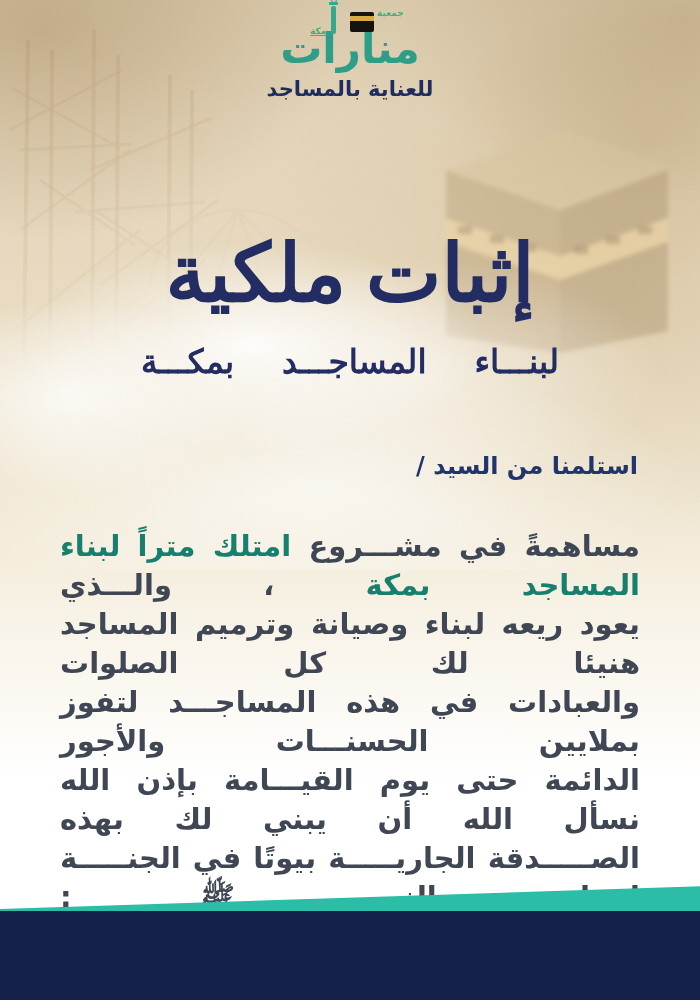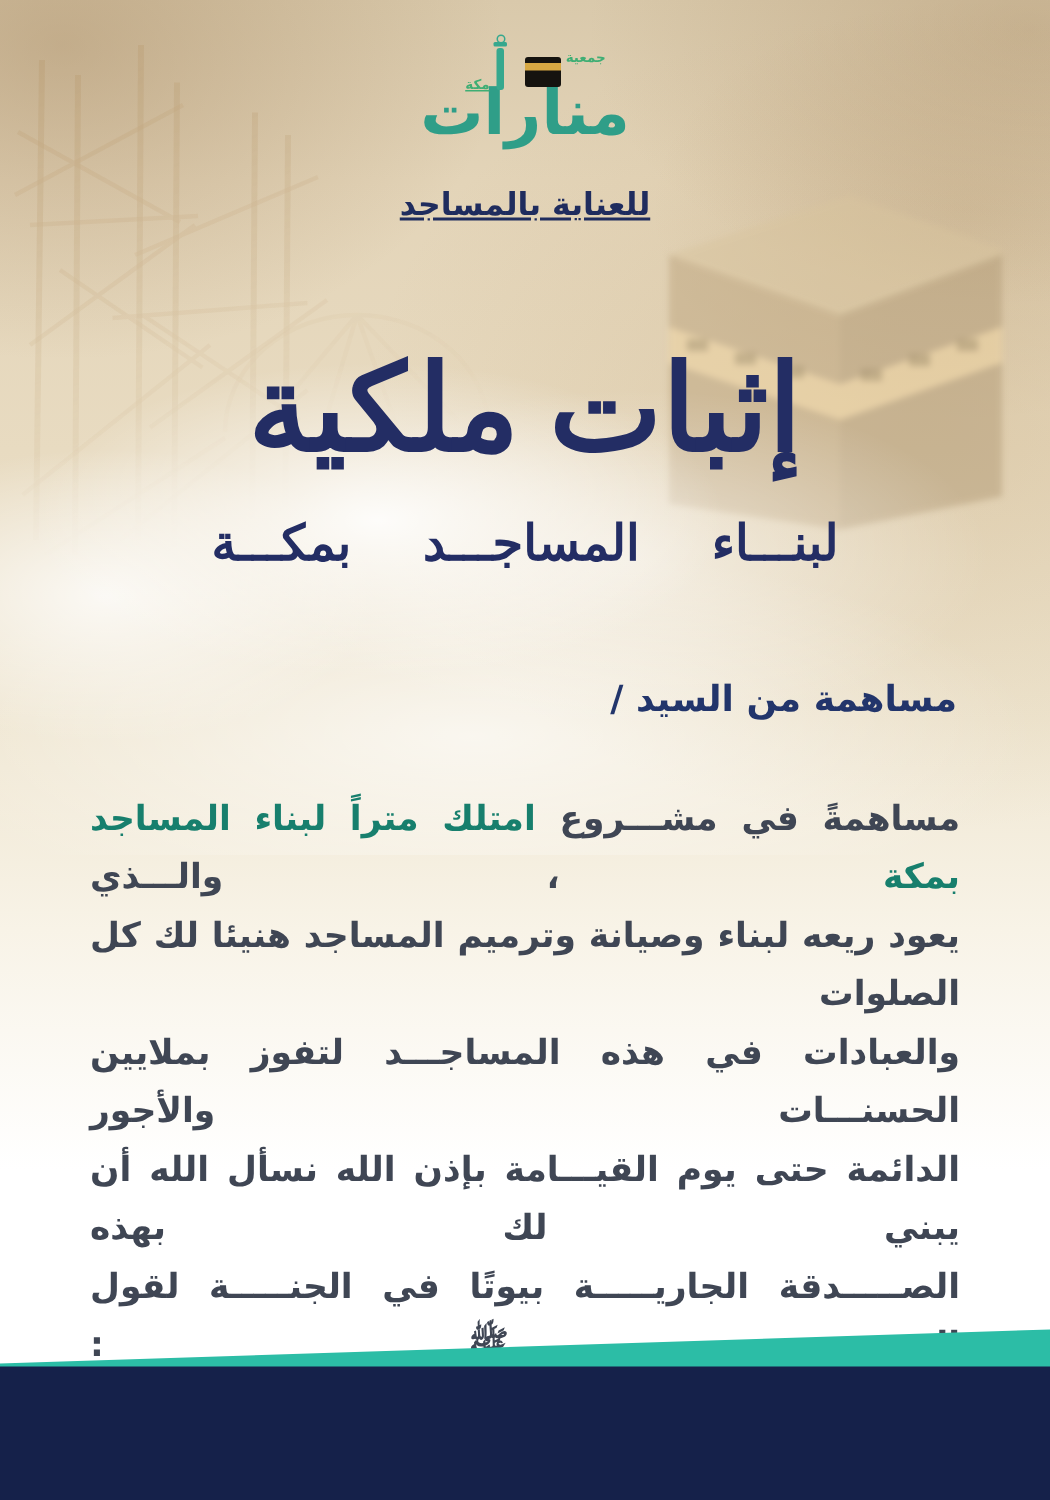--- a/index.html
+++ b/index.html
@@ -22,41 +22,41 @@
   .kaaba-bg{ left:398px; top:118px; width:270px; height:235px; opacity:.5; filter:blur(2px); }
   .clouds{
     left:0; top:210px; width:700px; height:360px;
     background:
       radial-gradient(ellipse 330px 150px at 36% 38%, rgba(255,255,255,.9), transparent 70%),
       radial-gradient(ellipse 260px 140px at 10% 52%, rgba(255,255,255,.8), transparent 70%),
       radial-gradient(ellipse 320px 150px at 60% 45%, rgba(255,255,255,.55), transparent 75%),
       radial-gradient(ellipse 500px 170px at 45% 78%, rgba(255,255,255,.65), transparent 75%);
   }
   
-  .logo{ position:absolute; top:50px; left:50%; transform:translateX(-50%); width:190px; text-align:center; }
+  .logo{ position:absolute; top:24px; left:50%; transform:translateX(-50%); width:190px; text-align:center; }
   .logo-mark{ position:relative; display:inline-block; direction:rtl; }
   .logo-name{ font-size:42px; font-weight:800; color:#2f9e88; letter-spacing:-1px; }
   .logo-kaaba{ position:absolute; top:-12px; right:46px; width:24px; height:20px; background:#15130f; border-radius:2px; }
   .logo-kaaba::before{ content:""; position:absolute; left:0; right:0; top:4px; height:5px; background:#d7a843; }
   .logo-minaret{ position:absolute; top:-18px; right:84px; width:5px; height:28px; background:#36a88e; border-radius:2px; }
   .logo-minaret::before{ content:""; position:absolute; top:-4px; left:-2px; width:9px; height:3px; background:#36a88e; border-radius:1px;}
   .logo-minaret::after{ content:""; position:absolute; top:-9px; left:0px; width:4px; height:4px; border:1.5px solid #36a88e; border-radius:50%; }
   .logo-small{ font-size:9px; font-weight:700; color:#3fae74; position:absolute; }
   .logo-small.assoc{ top:-16px; right:16px; }
   .logo-small.makkah{ top:2px; left:30px;text-decoration:underline; }
-  .logo-tagline{ margin-top:25px; font-size:21px; font-weight:800; color:#1f2c5e; direction:rtl;text-decoration:underline; }
+  .logo-tagline{ margin-top:4px; font-size:21px; font-weight:800; color:#1f2c5e; direction:rtl; }
   
   .title-block{ position:absolute; top:228px; left:0; right:0; text-align:center; direction:rtl;font-family:Liberation Serif, serif; }
   .title-main{ font-size:80px; font-weight:800; color:#232d64; line-height:1.15; }
   .title-sub{ width:418px; margin:22px auto 0; font-size:33px; font-weight:800; color:#232d64;
               direction:rtl; text-align:justify; text-align-last:justify; }
   .received{ position:absolute; top:452px; right:62px; font-size:24px; font-weight:700; color:#22356b; direction:rtl; }
   
   .body-text{ position:absolute; top:527px; right:60px; width:580px; direction:rtl;
-              font-size:23px; font-weight:700; color:#3f4654; }
+              font-size:29px; font-weight:700; color:#3f4654; }
   .line{ text-align:justify; text-align-last:justify; line-height:39px; }
   .highlight{ color:#177f6d; }
   .quote{ margin-top:3px; line-height:40px; text-align:center; color:#203066; font-weight:800; }
   
   .teal-wedge{ position:absolute; left:0; top:884px; width:700px; height:29px; background:#2cbda6;
                clip-path:polygon(0 86%, 100% 8%, 100% 100%, 0 100%); }
   .footer-bar{ position:absolute; left:0; top:911px; width:700px; height:89px; background:#15214a; }
 </style>
 </head>
 <body>
@@ -123,21 +123,21 @@
       <div class="logo-name">منارات</div>
     </div>
     <div class="logo-tagline">للعناية بالمساجد</div>
   </div>
 
   <div class="title-block">
     <div class="title-main">إثبات ملكية</div>
     <div class="title-sub">لبنـــاء المساجـــد بمكـــة</div>
   </div>
 
-  <div class="received">مساهمة من السيد /</div>
+  <div class="received">استلمنا من السيد /</div>
 
   <div class="body-text">
     <div class="line"><span>مساهمةً في مشـــروع </span><span class="highlight">امتلك متراً لبناء المساجد بمكة</span><span> ، والـــذي</span></div>
     <div class="line">يعود ريعه لبناء وصيانة وترميم المساجد هنيئا لك كل الصلوات</div>
     <div class="line">والعبادات في هذه المساجـــد لتفوز بملايين الحسنـــات والأجور</div>
     <div class="line">الدائمة حتى يوم القيـــامة بإذن الله نسأل الله أن يبني لك بهذه</div>
     <div class="line">الصـــــدقة الجاريـــــة بيوتًا في الجنـــــة لقول النبي ﷺ :</div>
     <div class="quote">( من بنى لله مسجدًا يُذكر فيه اسمه ، بنى الله له بيتًا في الجنة )</div>
   </div>
 

